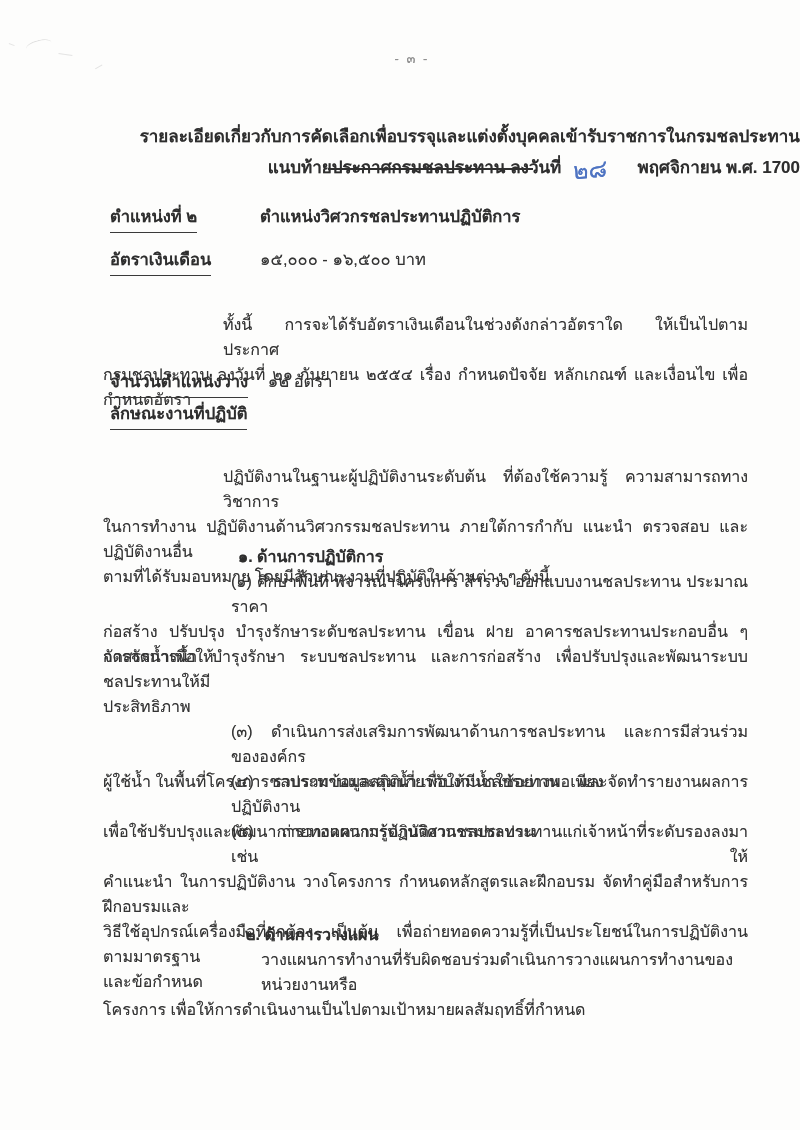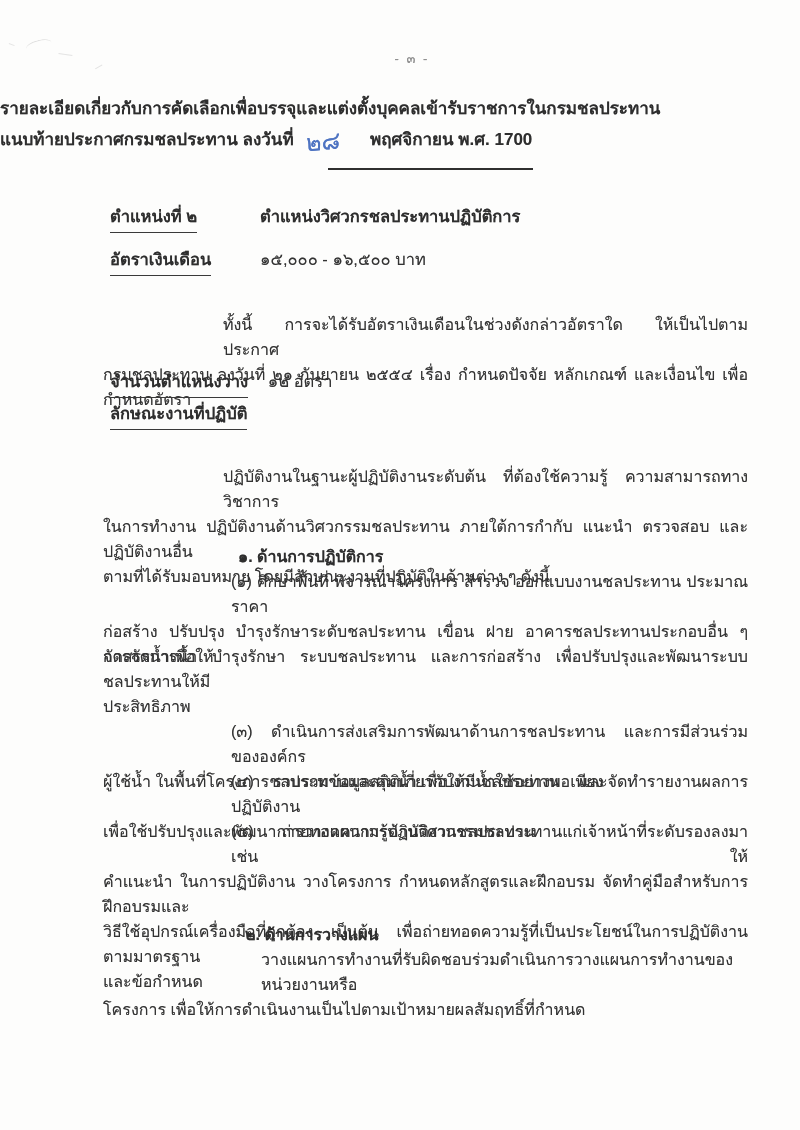--- a/index.html
+++ b/index.html
@@ -11,21 +11,21 @@
   }
   
   .pencil{position:absolute;opacity:.35;color:#9a9a9a;}
   .pm1{left:26px;top:40px;width:26px;height:10px;border-top:1.5px solid #aaa;border-radius:60%;transform:rotate(-14deg);}
   .pm2{left:58px;top:54px;width:14px;height:6px;border-top:1.5px solid #b5b5b5;transform:rotate(8deg);}
   .pm3{left:96px;top:66px;width:8px;height:5px;border-top:1.5px solid #b0b0b0;transform:rotate(-30deg);}
   .pm4{left:8px;top:44px;width:6px;height:4px;border-top:1.5px solid #bbb;transform:rotate(20deg);}
 
   .page-number{position:absolute;top:48px;left:0;right:0;text-align:center;font-size:13px;color:#8d8d8d;letter-spacing:2px;transform:translateX(12px);}
 
-  .title{position:absolute;left:0;right:0;text-align:left;font-weight:bold;font-size:17px;color:#2e2e2e;}
+  .title{position:absolute;left:0;right:0;text-align:right;font-weight:bold;font-size:17px;color:#2e2e2e;margin-top:28px;}
   .title1{top:94px;}
   .title2{top:122px;}
   .handwritten{
     display:inline-block;color:#4f74c2;font-size:24px;font-weight:normal;
     transform:rotate(-6deg) skewX(-8deg);vertical-align:-5px;
     margin:0 30px 0 12px;text-shadow:0 0 .6px rgba(79,116,194,.8);
   }
   .divider{position:absolute;top:168px;left:328px;width:205px;height:2px;background:#2f2f2f;}
 
   .kv-row{position:absolute;left:110px;width:650px;font-size:16.5px;}

